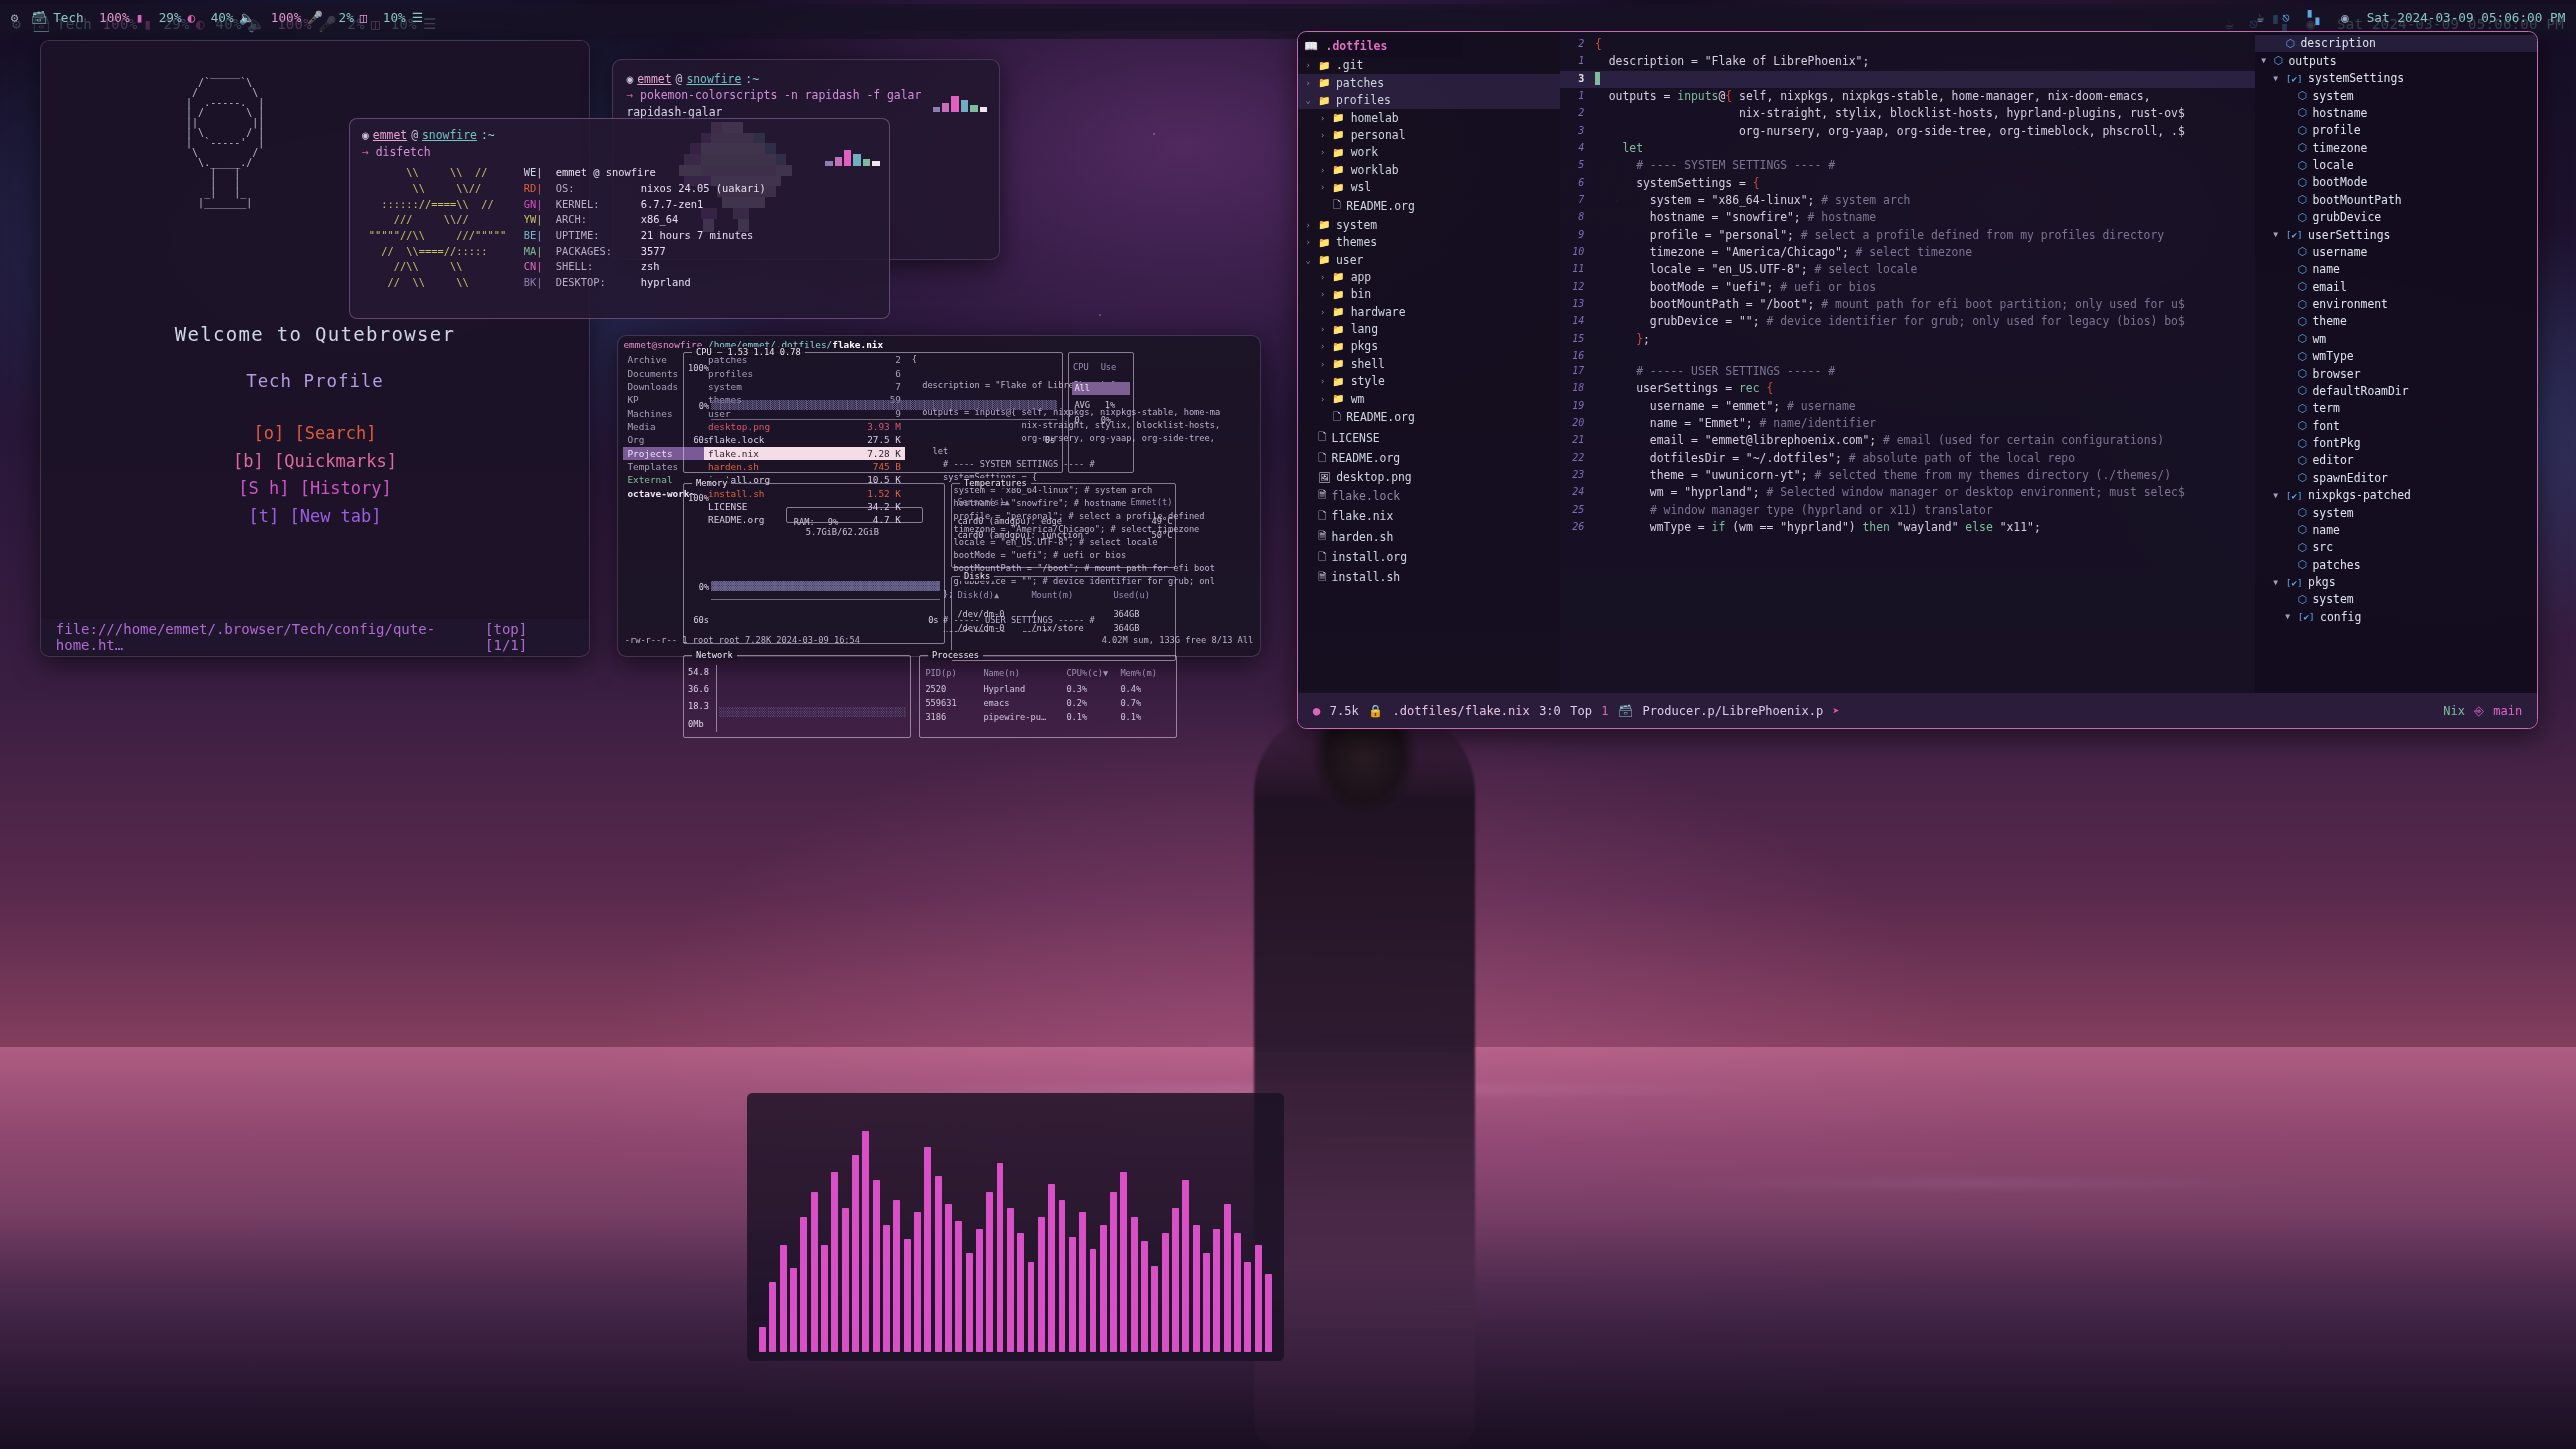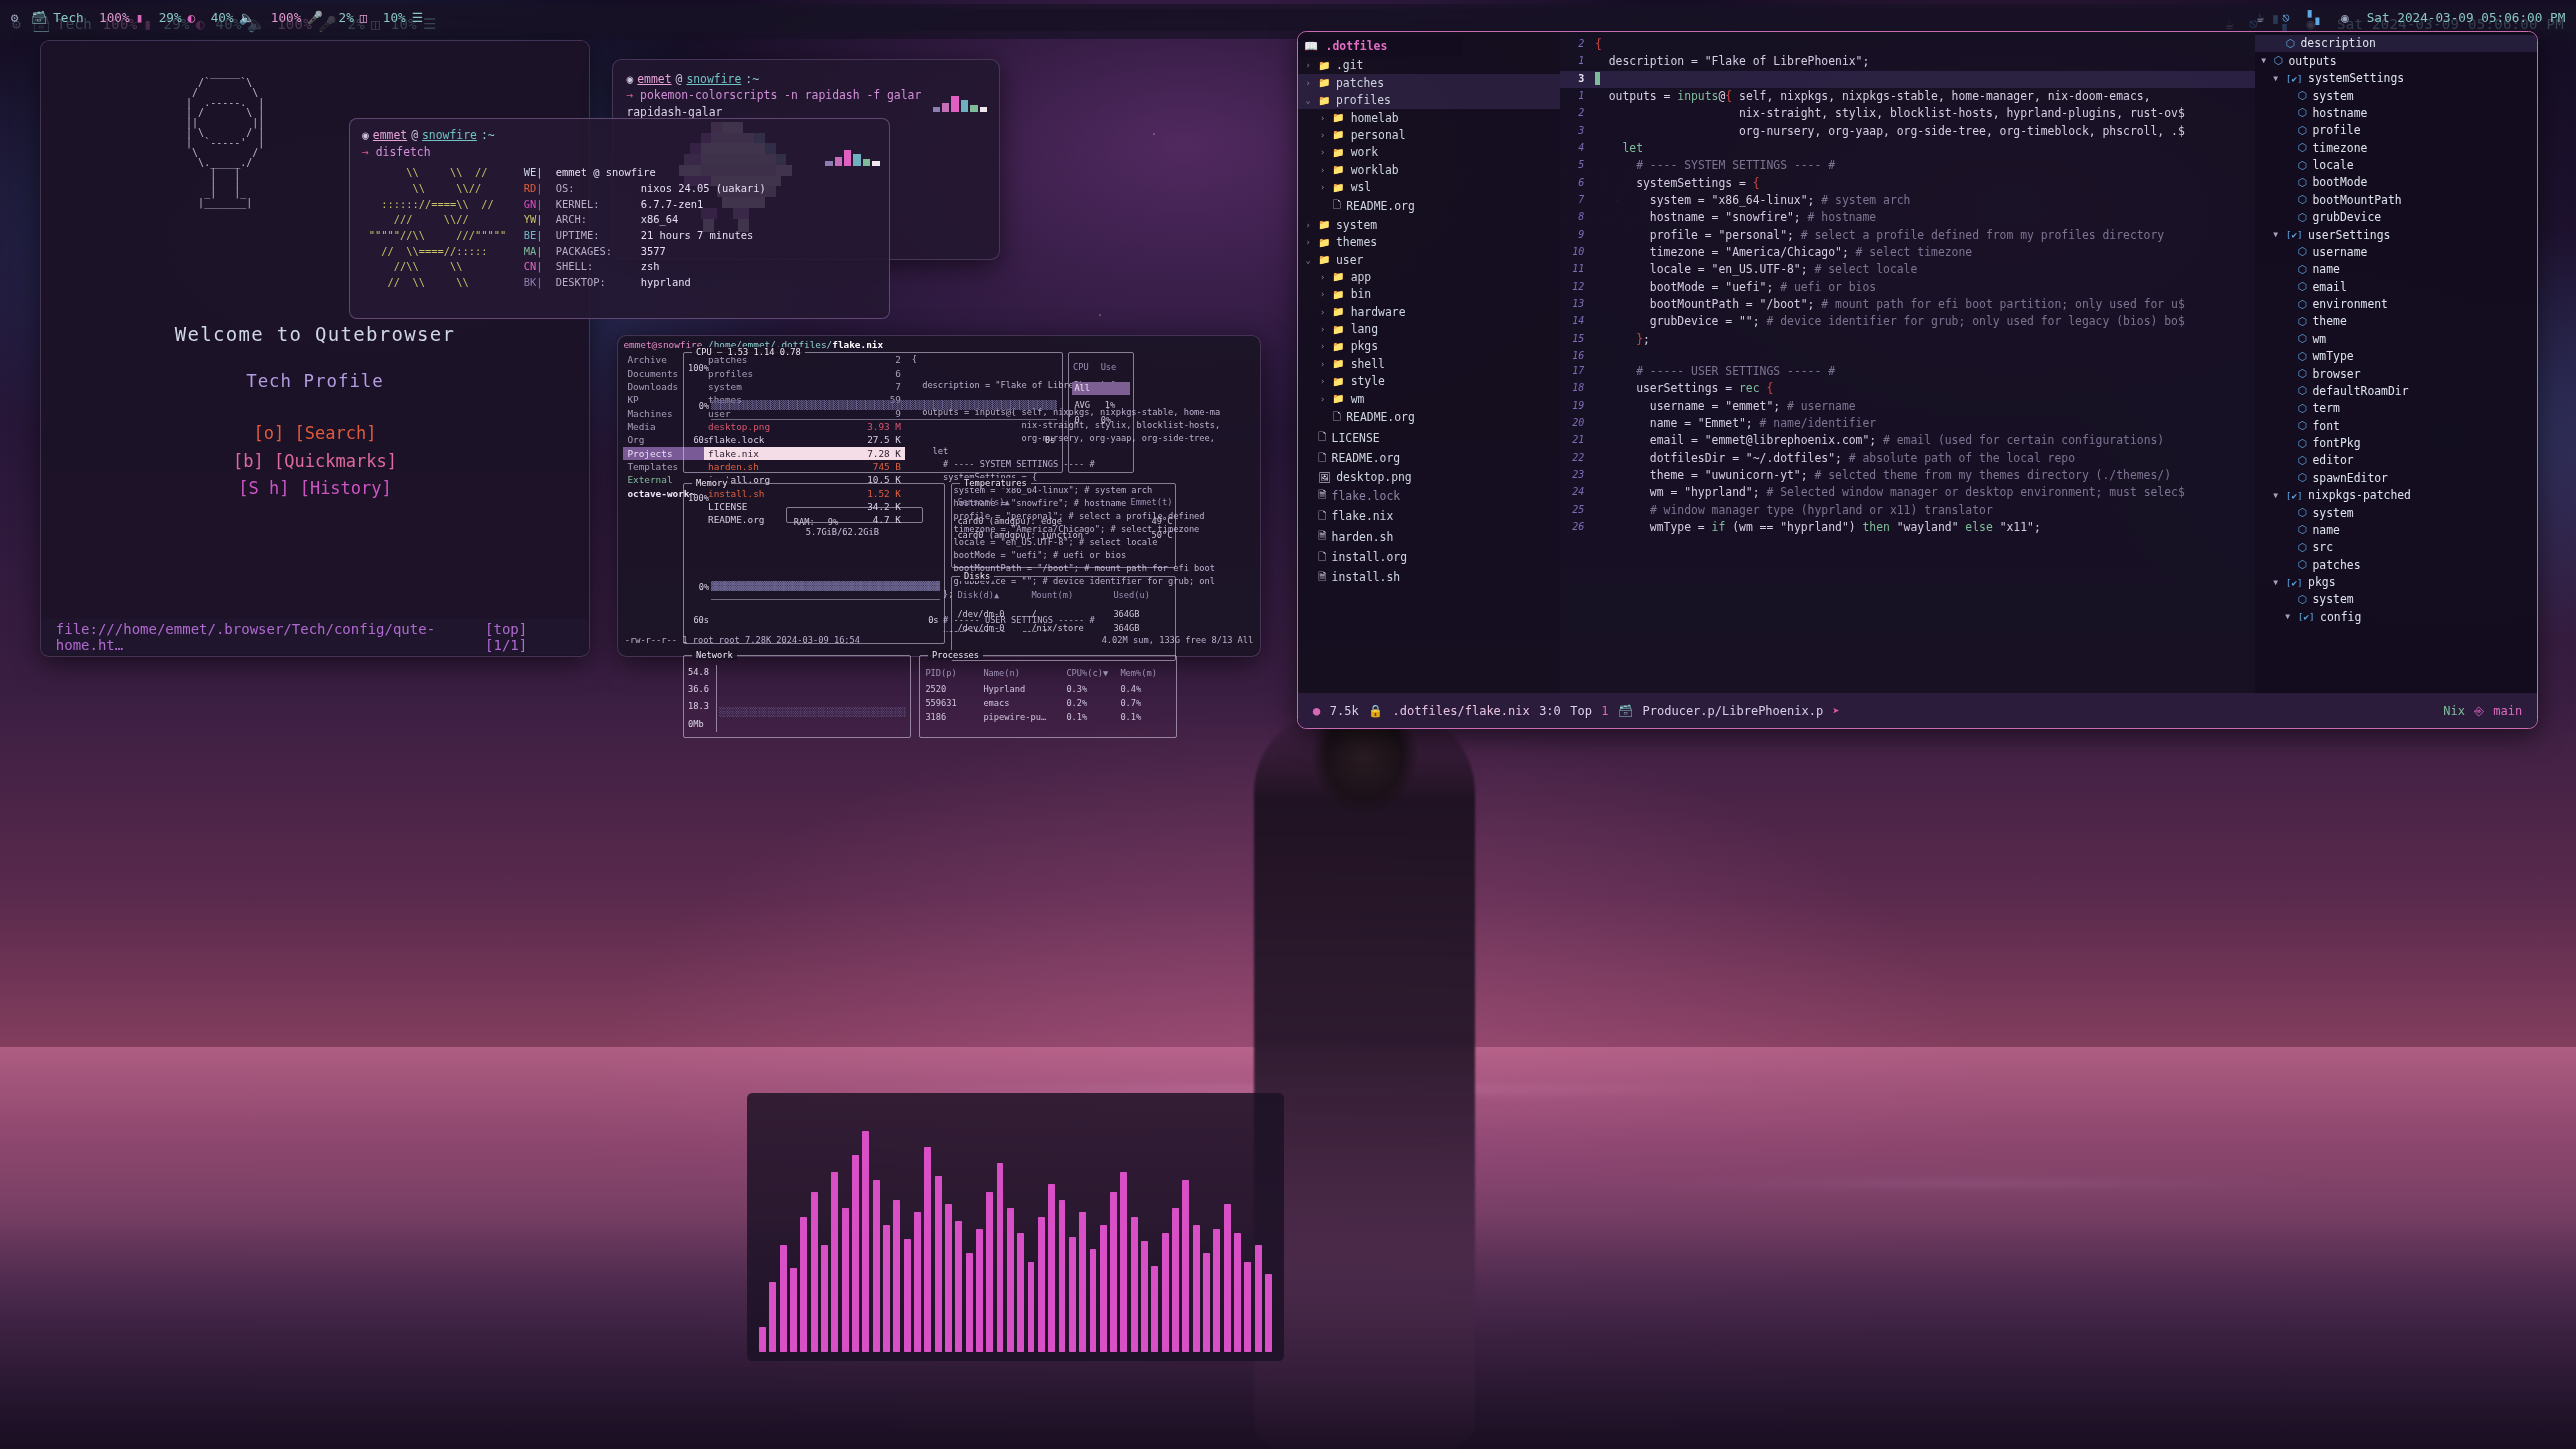--- a/index.html
+++ b/index.html
@@ -304,20 +304,24 @@
             <span>[Search]</span>
           </div>
           <div class="ql1">
             <span>[b]</span>
             <span>[Quickmarks]</span>
           </div>
           <div class="ql2">
             <span>[S h]</span>
             <span>[History]</span>
           </div>
+          <div class="ql3">
+            <span>[t]</span>
+            <span>[New tab]</span>
+          </div>
         </div>
       </div>
     </div>
     <div class="qute-status">
       <span>file:///home/emmet/.browser/Tech/config/qute-home.ht…</span>
       <span>
         <span>[top]</span>
         <span>[1/1]</span>
       </span>
     </div>

